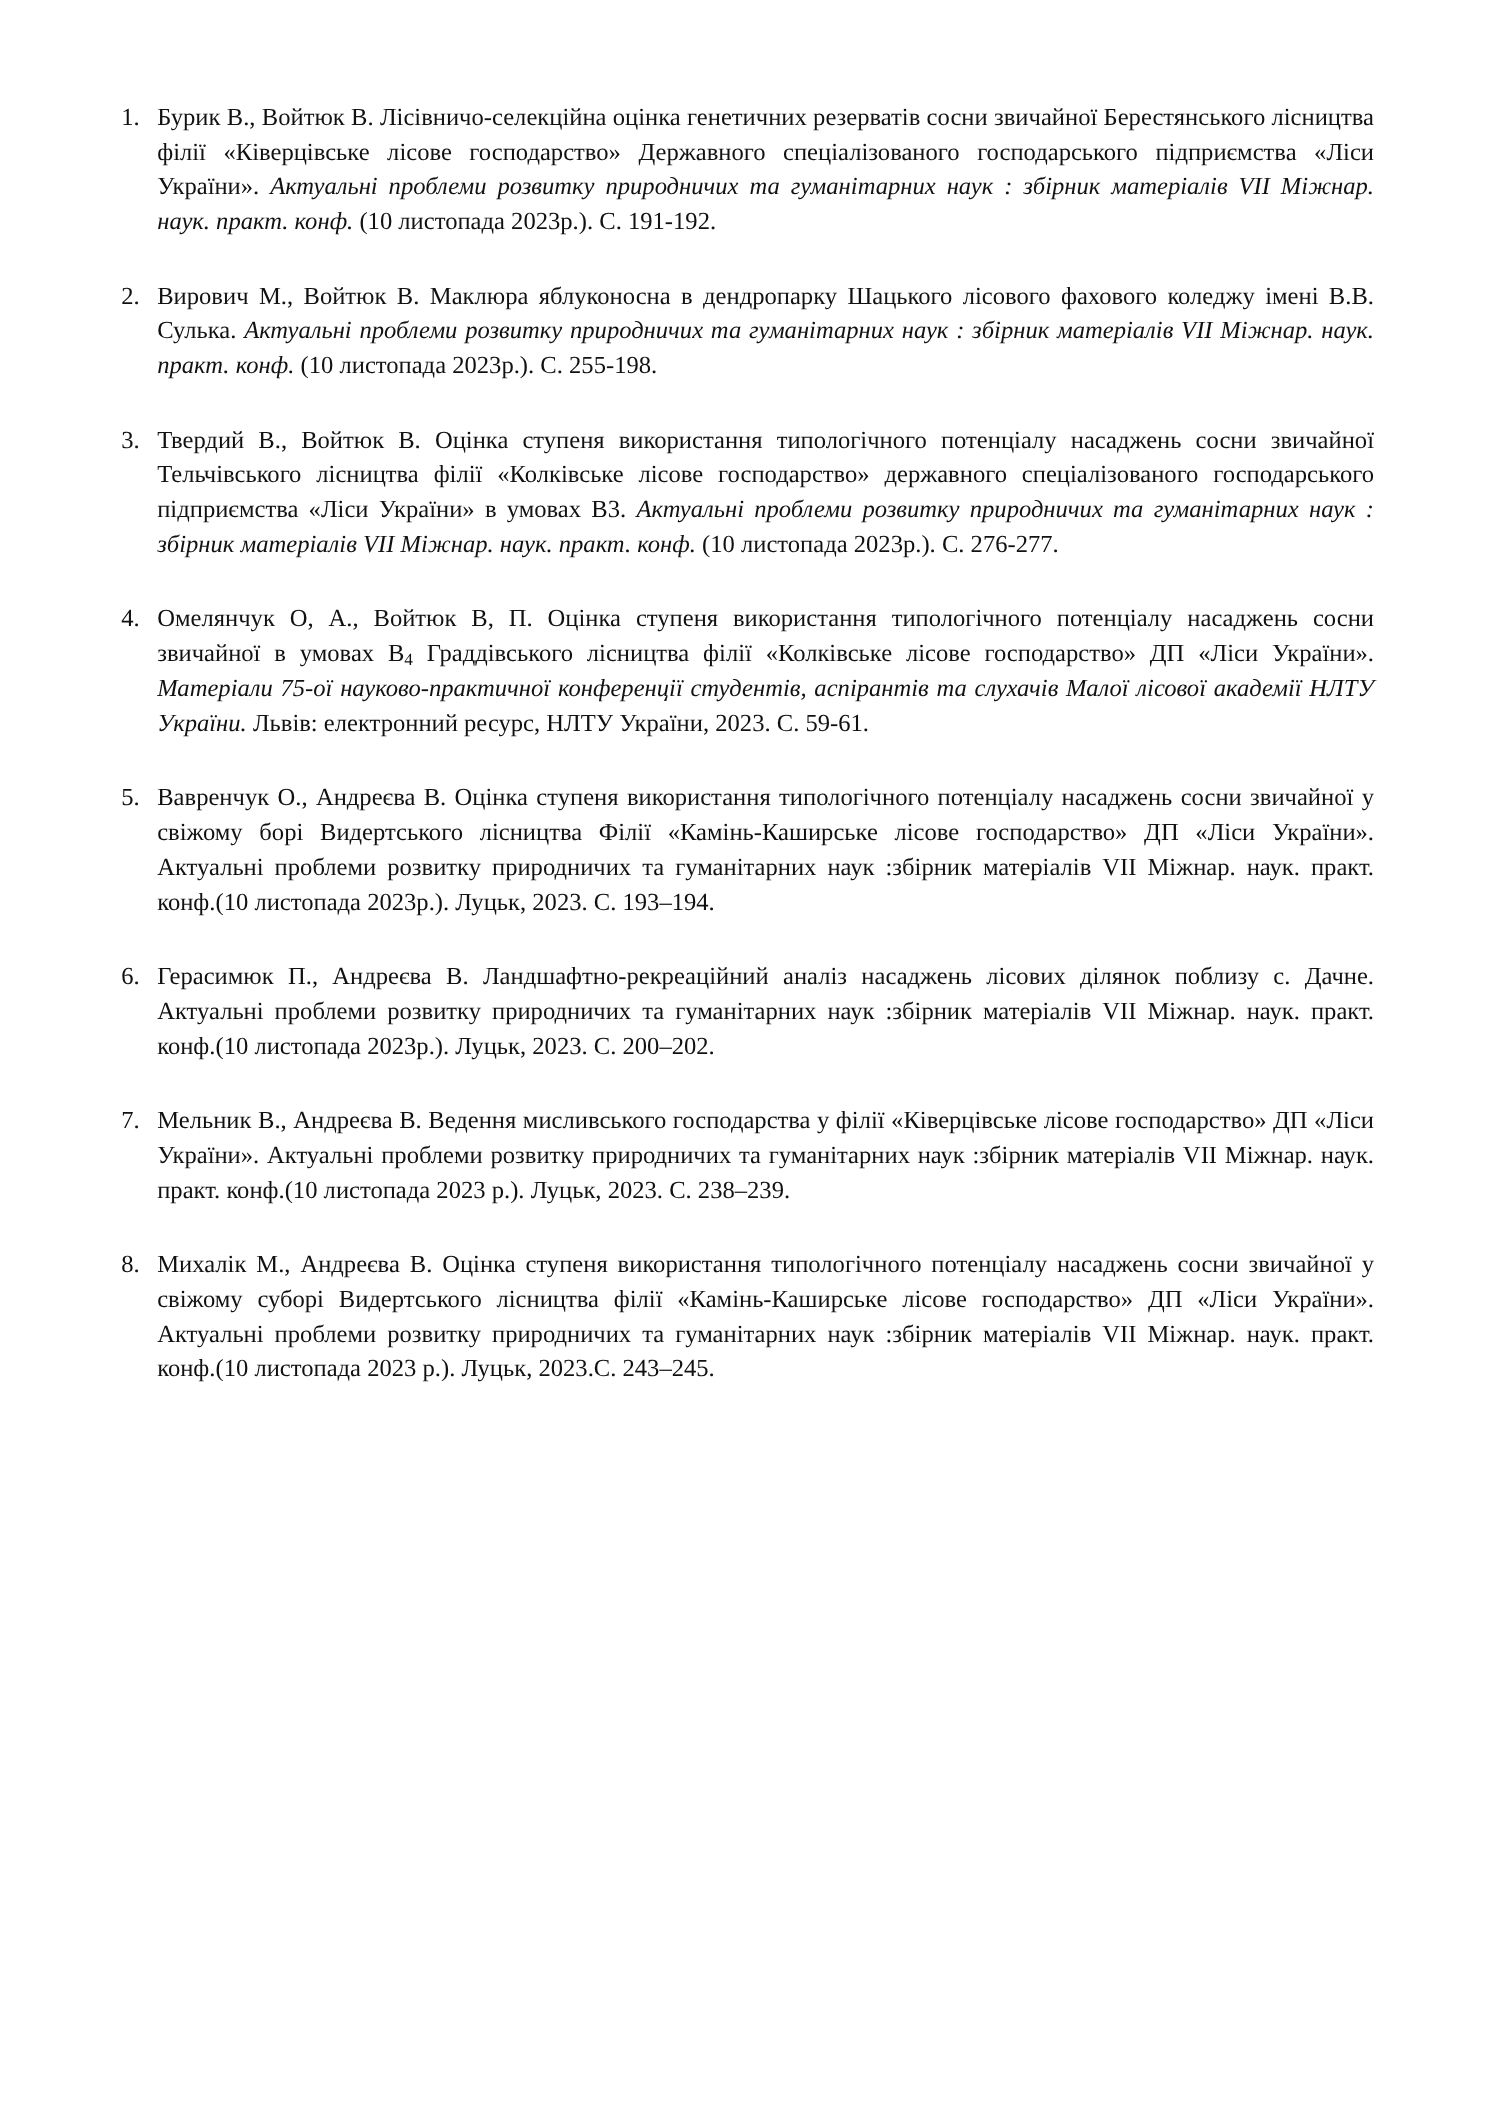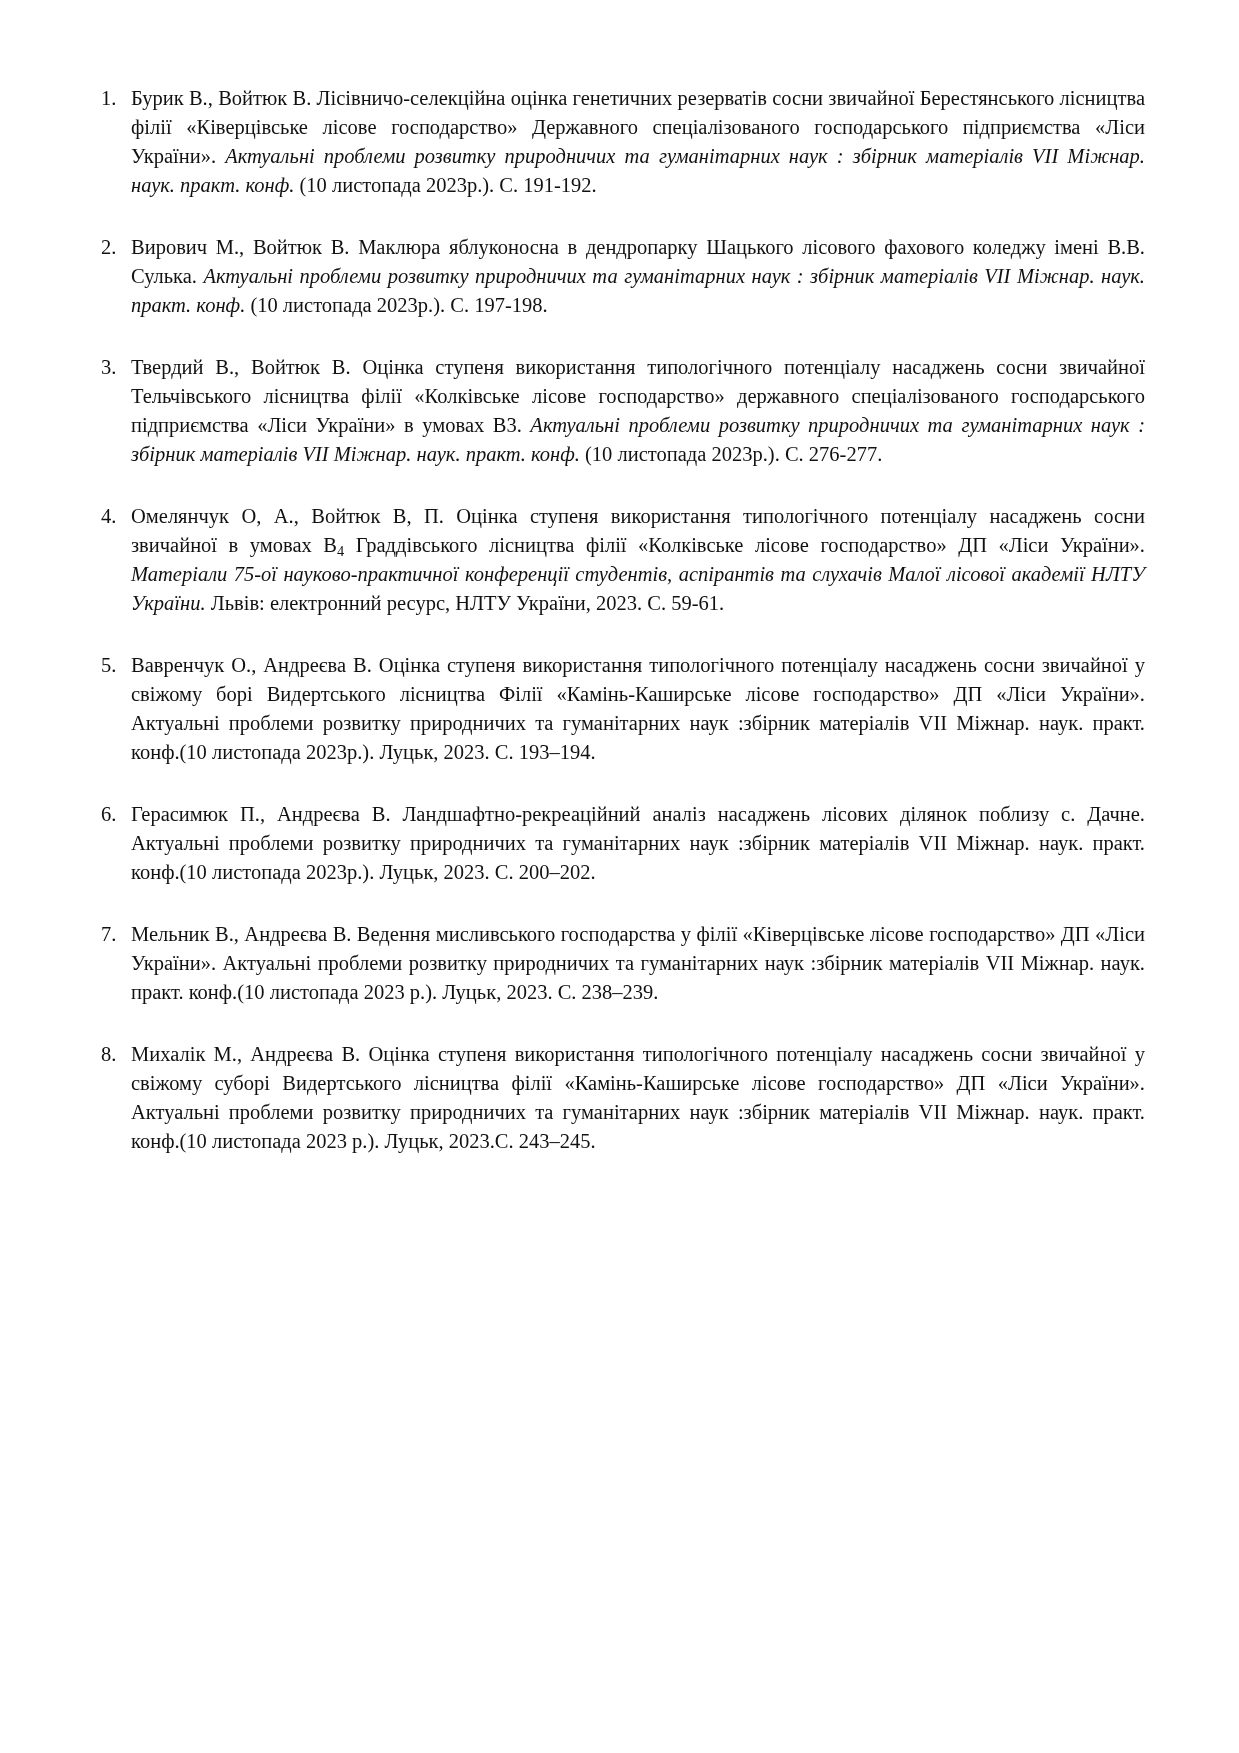--- a/index.html
+++ b/index.html
@@ -20,21 +20,21 @@
 </style>
 </head>
 <body>
 
 <div class="page">
   <ol class="refs">
     <li class="ref">
       <span class="num">1.</span><span>Бурик В., Войтюк В. Лісівничо-селекційна оцінка генетичних резерватів сосни звичайної Берестянського лісництва філії «Ківерцівське лісове господарство» Державного спеціалізованого господарського підприємства «Ліси України».</span><sub></sub><span></span><i> Актуальні проблеми розвитку природничих та гуманітарних наук : збірник матеріалів VII Міжнар. наук. практ. конф.</i><span> (10 листопада 2023р.). С. 191-192.</span>
     </li>
     <li class="ref">
-      <span class="num">2.</span><span>Вирович М., Войтюк В. Маклюра яблуконосна в дендропарку Шацького лісового фахового коледжу імені В.В. Сулька.</span><sub></sub><span></span><i> Актуальні проблеми розвитку природничих та гуманітарних наук : збірник матеріалів VII Міжнар. наук. практ. конф.</i><span> (10 листопада 2023р.). С. 197-198.</span>
+      <span class="num">2.</span><span>Вирович М., Войтюк В. Маклюра яблуконосна в дендропарку Шацького лісового фахового коледжу імені В.В. Сулька.</span><sub></sub><span></span><i> Актуальні проблеми розвитку природничих та гуманітарних наук : збірник матеріалів VII Міжнар. наук. практ. конф.</i><span> (10 листопада 2023р.). С. 255-198.</span>
     </li>
     <li class="ref">
       <span class="num">3.</span><span>Твердий В., Войтюк В. Оцінка ступеня використання типологічного потенціалу насаджень сосни звичайної Тельчівського лісництва філії «Колківське лісове господарство» державного спеціалізованого господарського підприємства «Ліси України» в умовах В3.</span><sub></sub><span></span><i> Актуальні проблеми розвитку природничих та гуманітарних наук : збірник матеріалів VII Міжнар. наук. практ. конф.</i><span> (10 листопада 2023р.). С. 276-277.</span>
     </li>
     <li class="ref">
       <span class="num">4.</span><span>Омелянчук О, А., Войтюк В, П. Оцінка ступеня використання типологічного потенціалу насаджень сосни звичайної в умовах В</span><sub>4</sub><span> Граддівського лісництва філії «Колківське лісове господарство» ДП «Ліси України».</span><i> Матеріали 75-ої науково-практичної конференції студентів, аспірантів та слухачів Малої лісової академії НЛТУ України.</i><span>  Львів: електронний ресурс, НЛТУ України, 2023. С. 59-61.</span>
     </li>
     <li class="ref">
       <span class="num">5.</span><span>Вавренчук О., Андреєва В. Оцінка ступеня використання типологічного потенціалу насаджень сосни звичайної у свіжому борі Видертського лісництва Філії «Камінь-Каширське лісове господарство» ДП «Ліси України». Актуальні проблеми розвитку природничих та гуманітарних наук :збірник матеріалів VII Міжнар. наук. практ. конф.(10 листопада 2023р.). Луцьк, 2023. С. 193–194.</span><sub></sub><span></span><i></i><span></span>
     </li>

